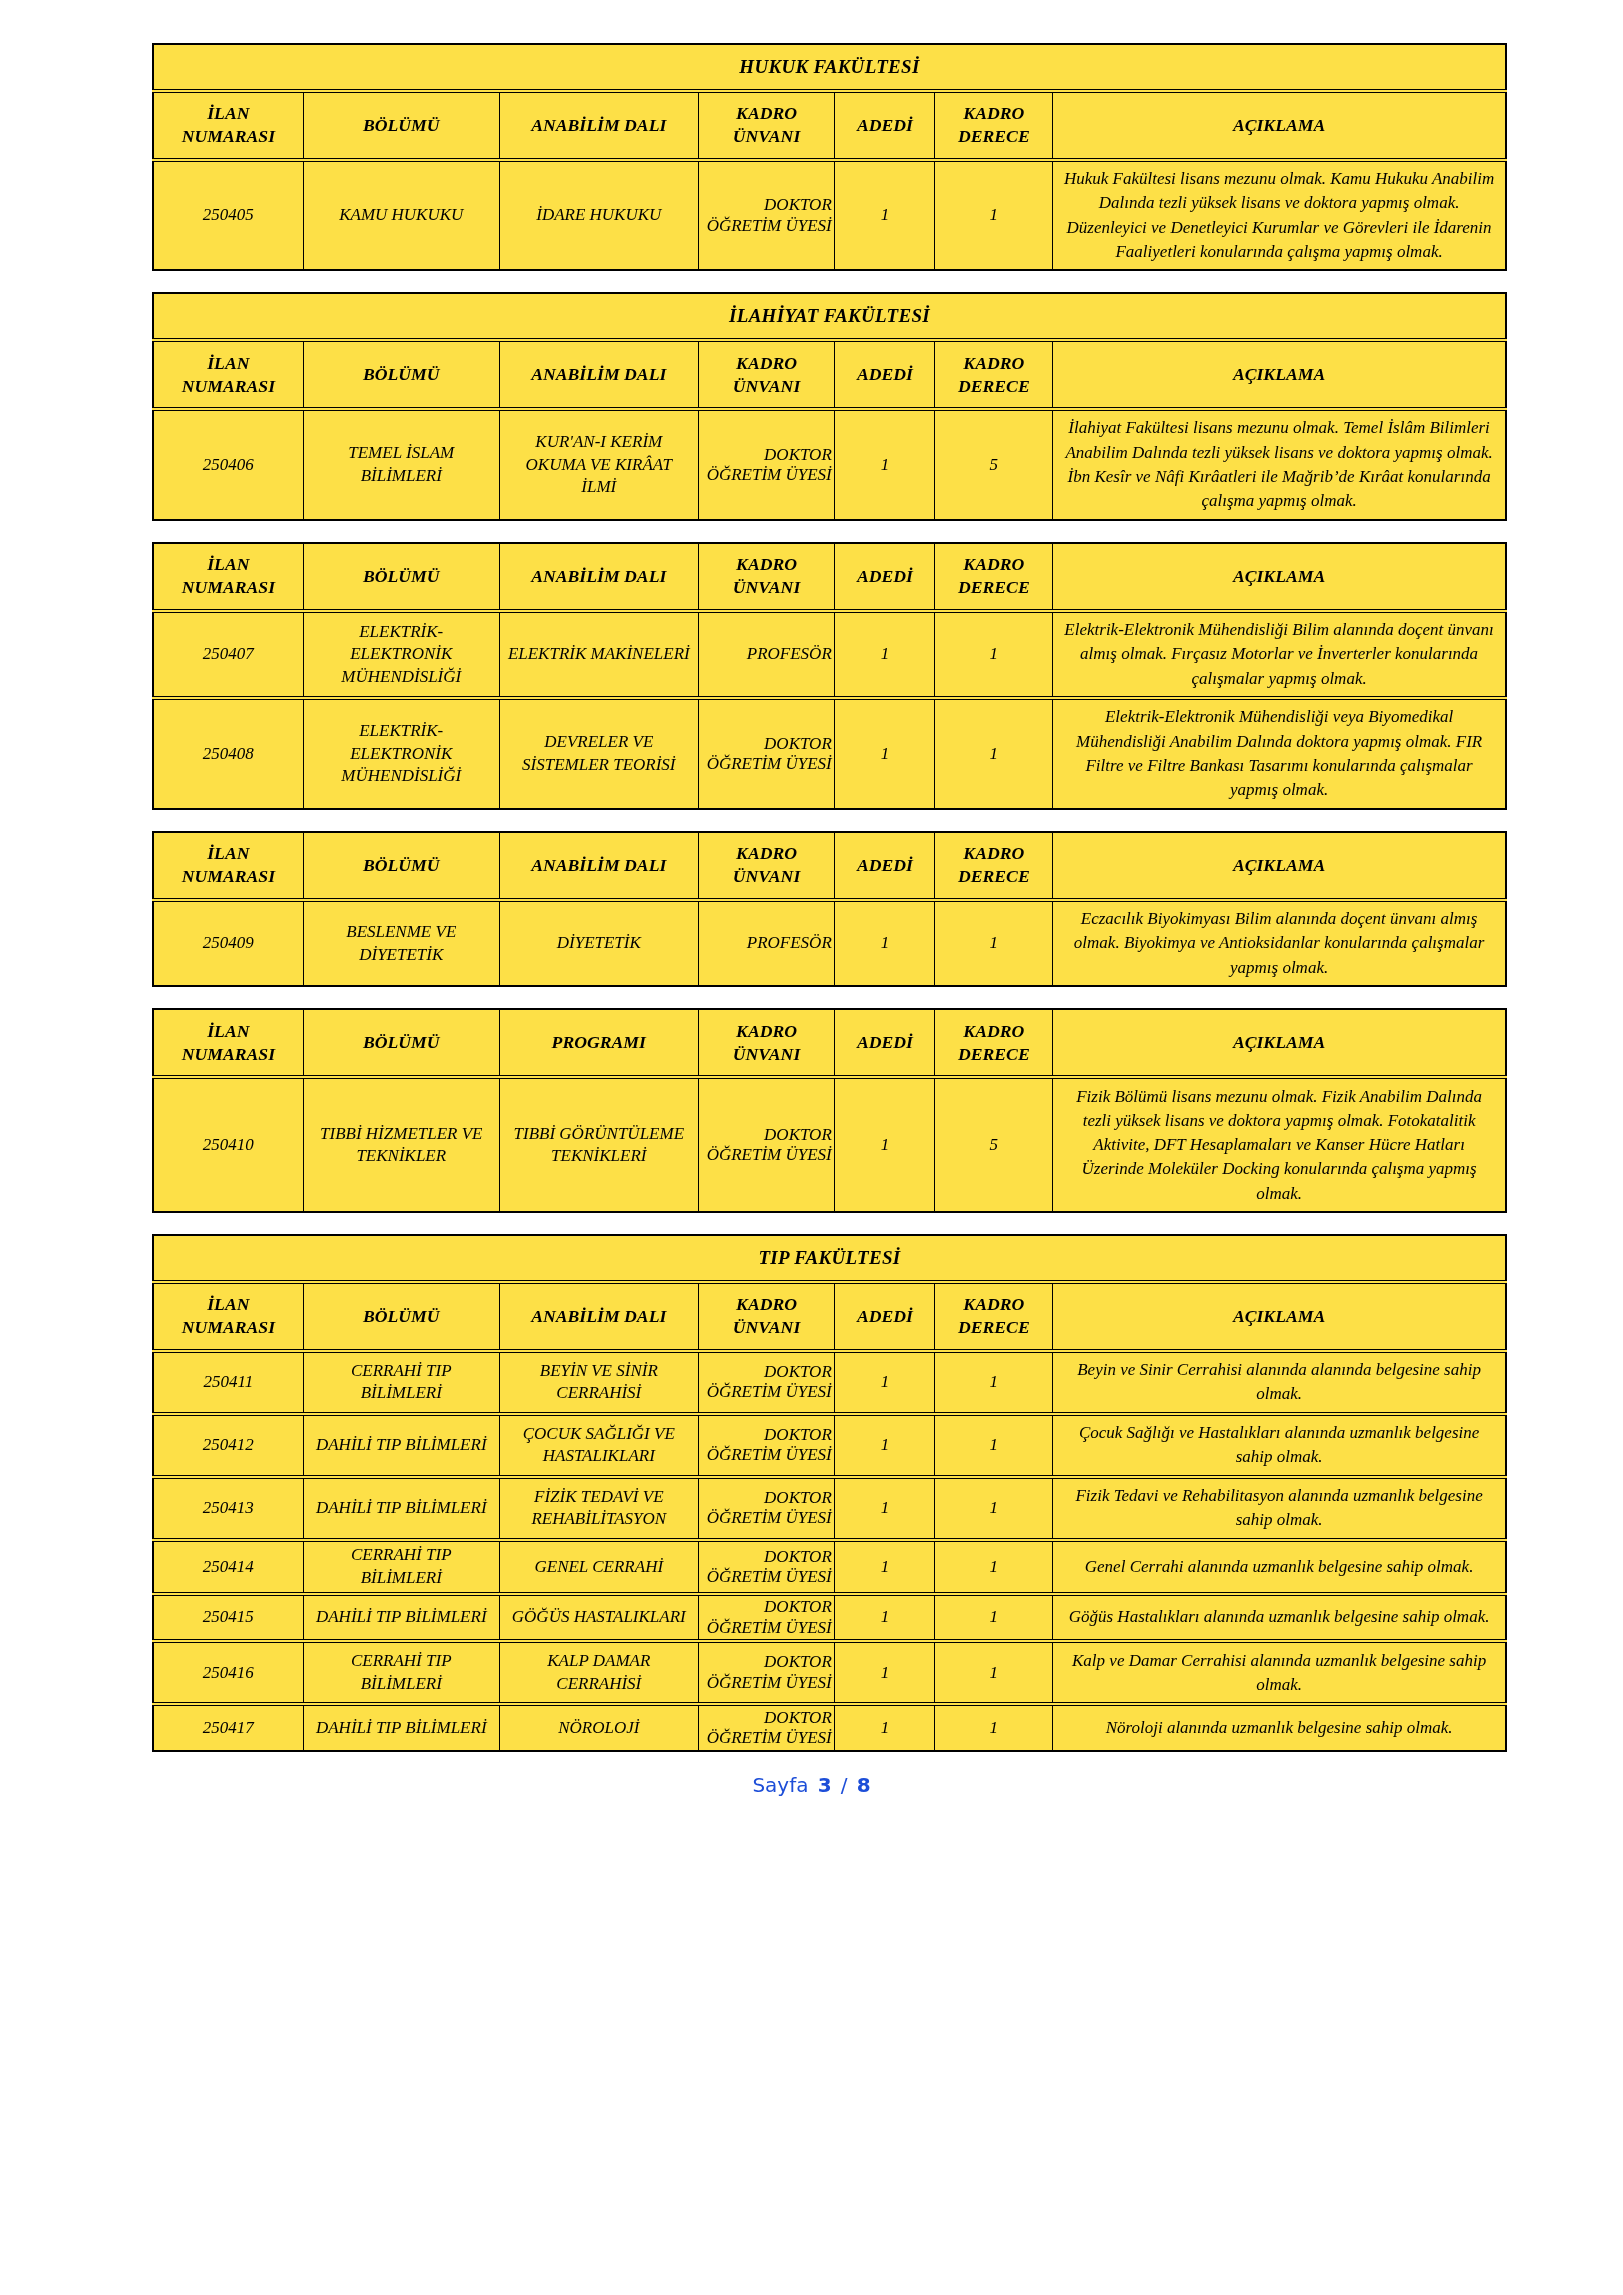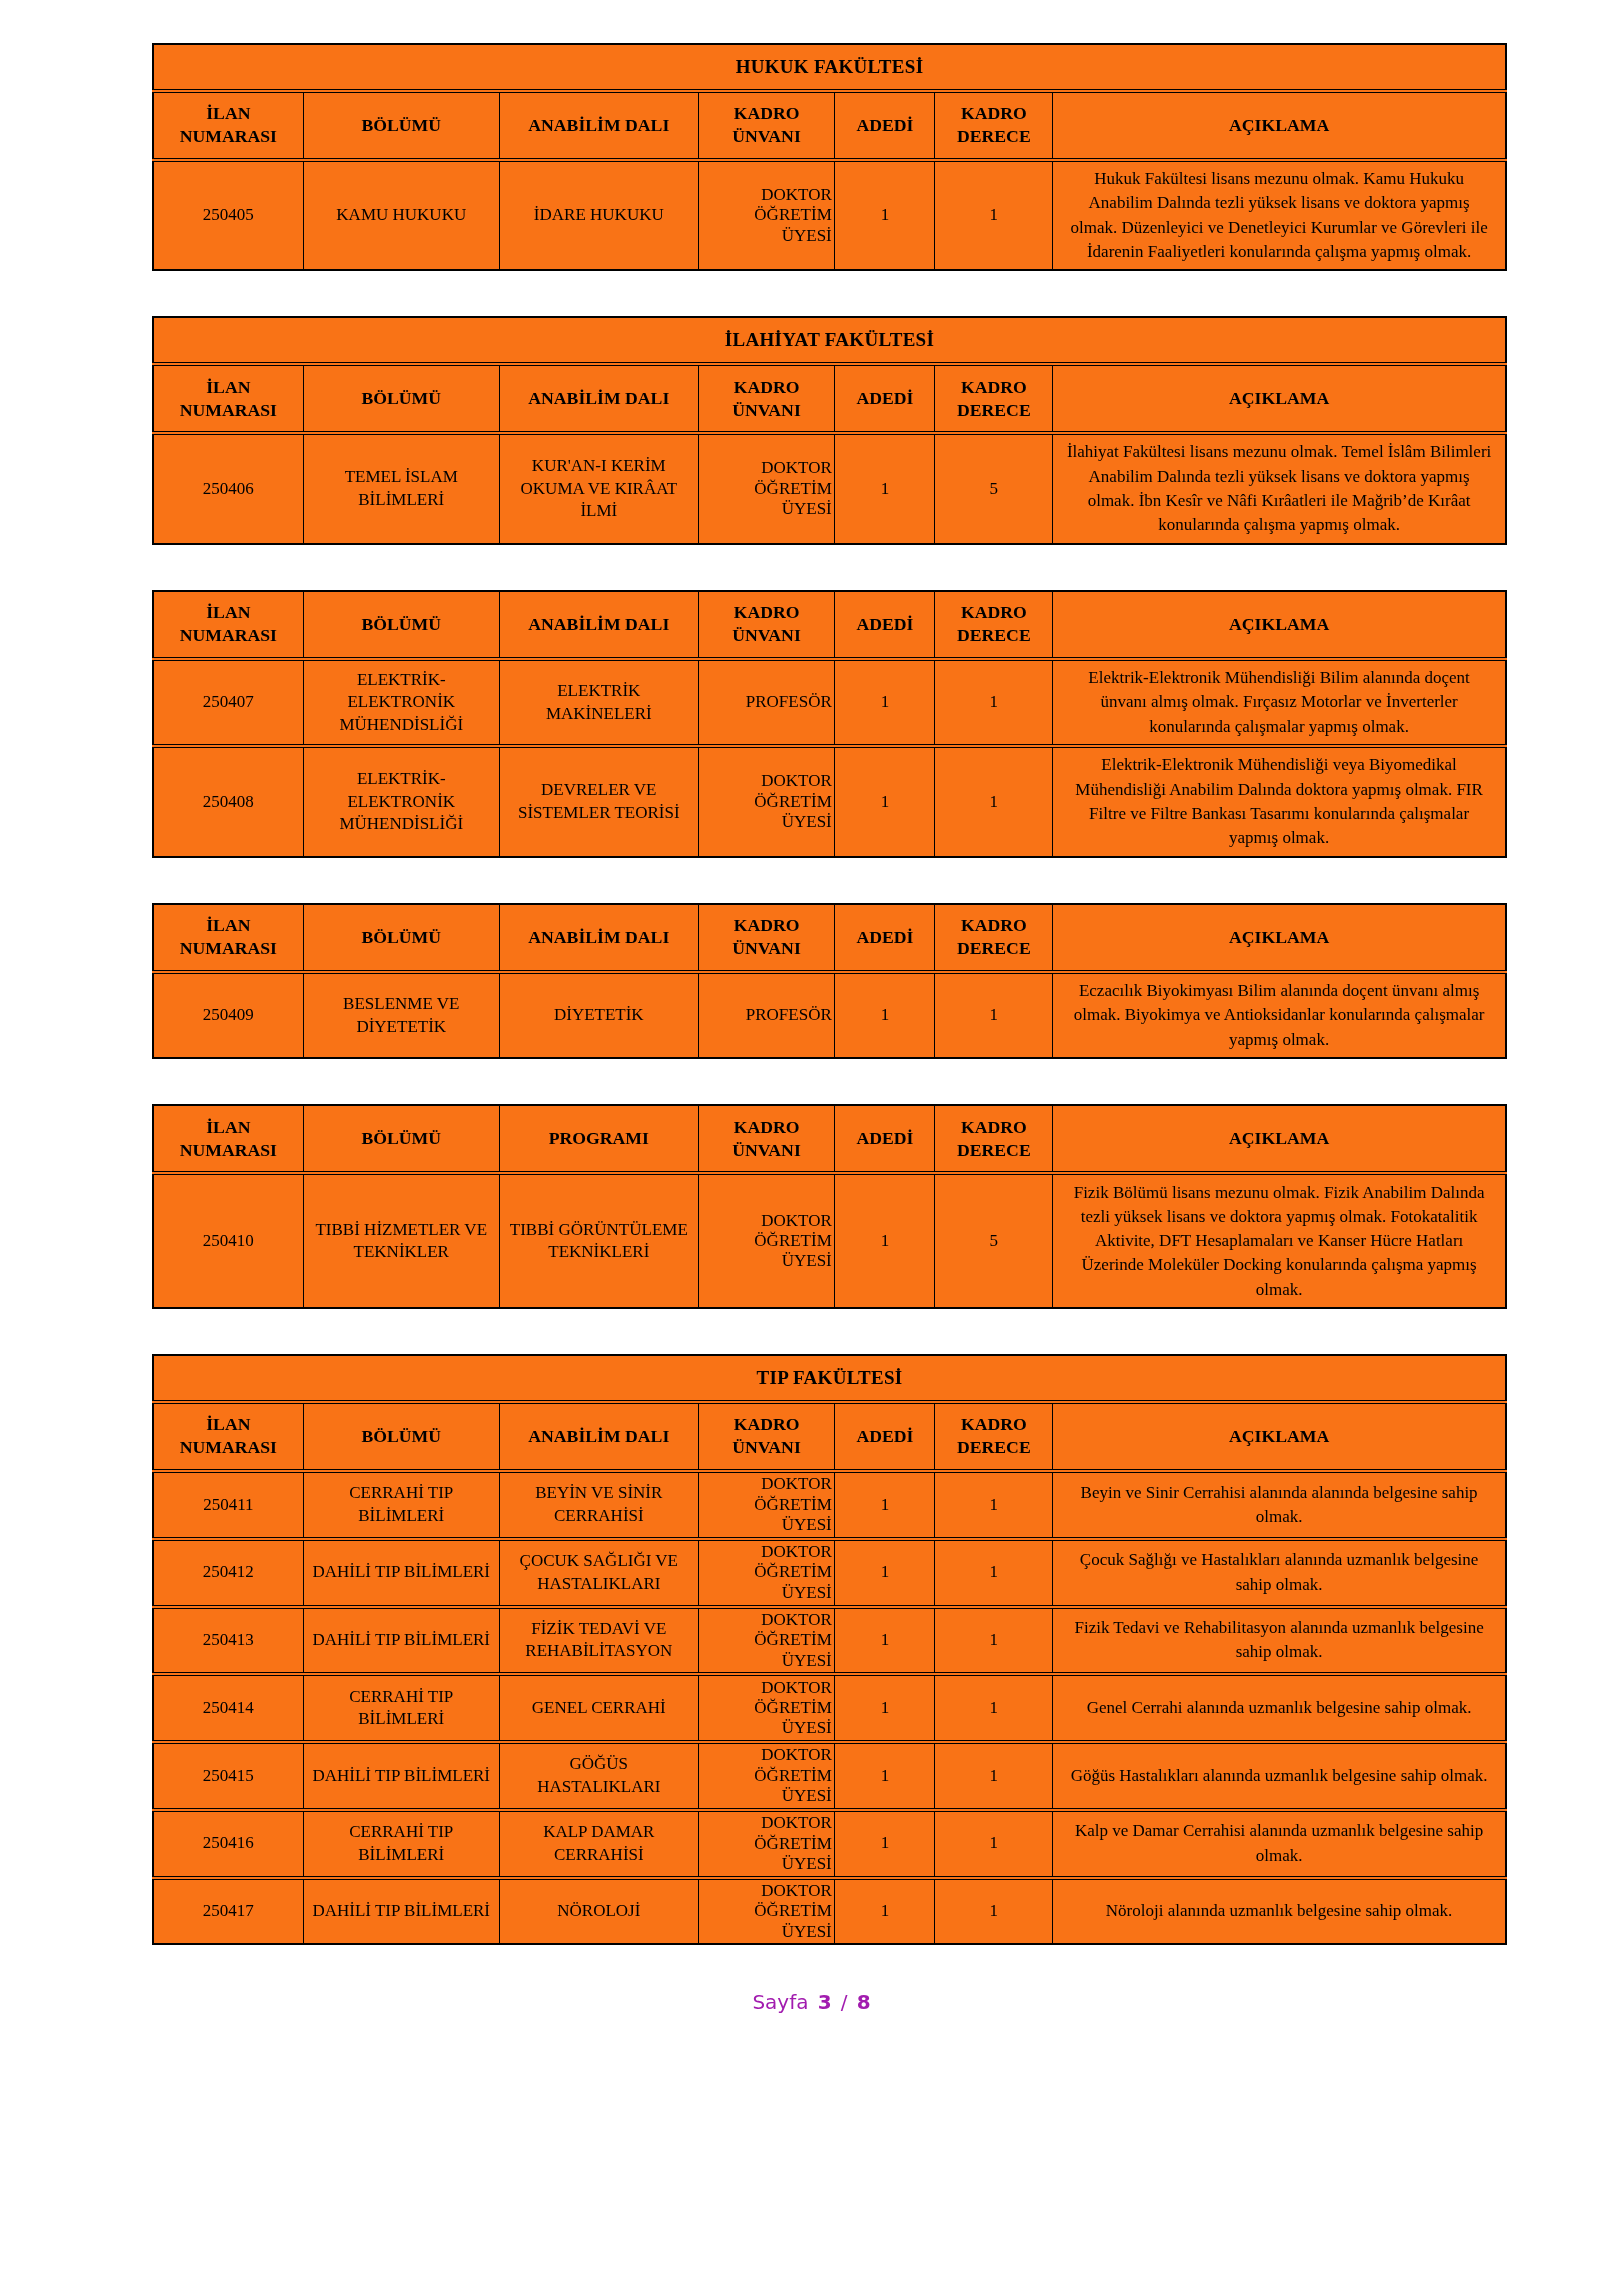--- a/index.html
+++ b/index.html
@@ -9,22 +9,23 @@
     width: 1623px; height: 2295px;
     font-family: "Liberation Serif", "DejaVu Serif", serif;
     color: #000; overflow: hidden;
     -webkit-font-smoothing: antialiased;
   }
   .content {
     margin-left: 152px; padding-top: 43px; width: 1355px;
   }
   table.doc-table {
     border-collapse: collapse; table-layout: fixed; width: 100%;
-    margin-bottom: 45px; border: 2.6px solid #000;
-    background: #f97316;
+    margin-bottom: 21px; border: 2.6px solid #000;
+    background: #fde047;
+    font-style: italic;
   }
   col.c0 { width: 11.1%; }
   col.c1 { width: 14.5%; }
   col.c2 { width: 14.7%; }
   col.c3 { width: 10.1%; }
   col.c4 { width: 7.4%; }
   col.c5 { width: 8.7%; }
   col.c6 { width: 33.5%; }
   td.title-cell {
     height: 41px; text-align: center; vertical-align: middle;
@@ -40,21 +41,21 @@
   td.cell {
     border: 1.3px solid #000; border-top: 4.6px double #000;
     font-size: 17px; text-align: center; vertical-align: middle;
     padding: 2.6px 6.5px; line-height: 1.32; word-wrap: break-word;
   }
   td.aciklama-cell { line-height: 1.43; padding: 5.2px 10.5px; }
   td.kadro-unvani-cell { line-height: 1.2; padding: 1.3px 2.6px; text-align: right; }
   .footer {
     text-align: center;
     font-family: "DejaVu Sans", "Liberation Sans", sans-serif;
-    font-size: 20px; color: #a21caf;
+    font-size: 20px; color: #1d4ed8;
   }
   .footer span { margin: 0 4.6px; }
   .footer .footer-num { font-weight: bold; }
 </style>
 </head>
 <body>
 
 <div class="page">
   <main class="content">
       <table class="doc-table">

